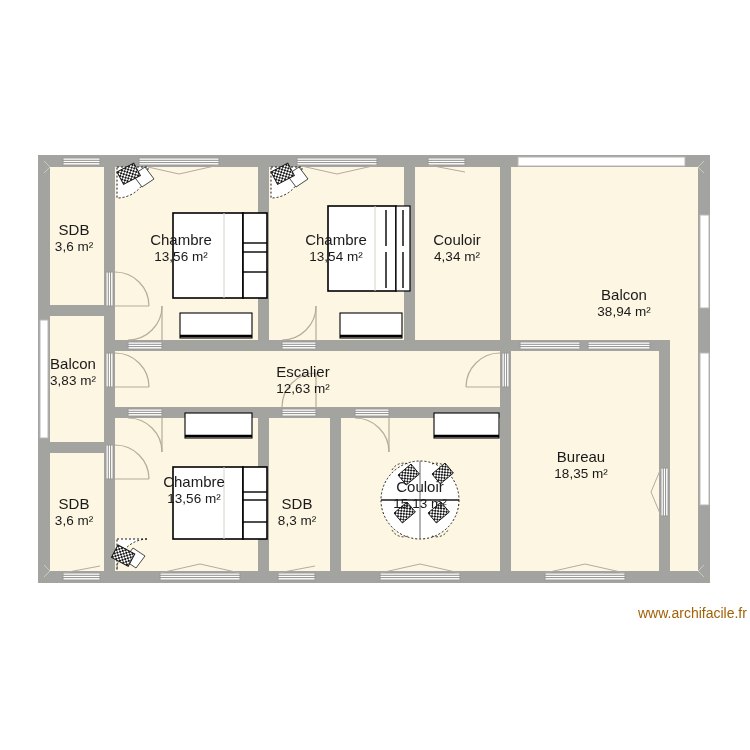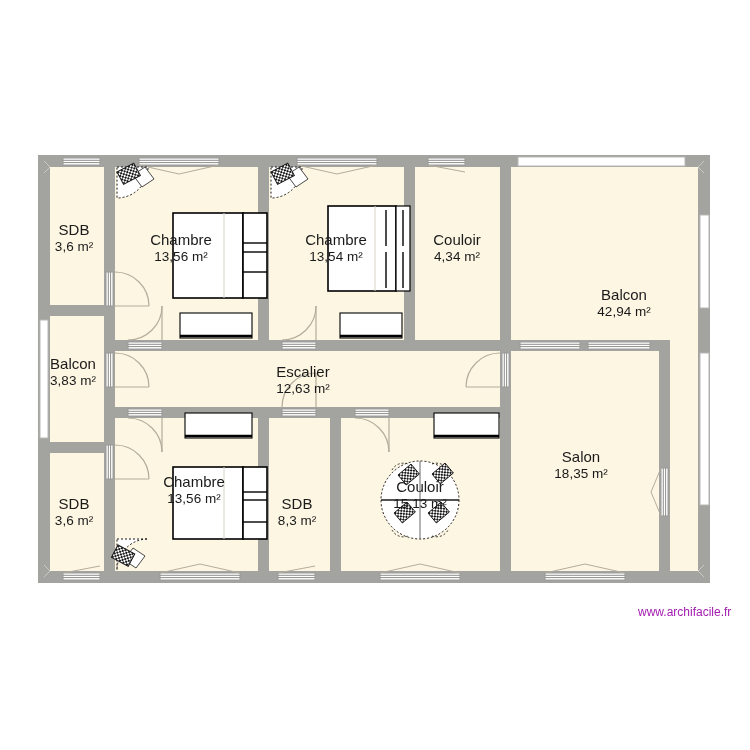--- a/index.html
+++ b/index.html
@@ -36,22 +36,22 @@
   .room-label .rl-name {
     display: block;
     font-size: 15px;
   }
   .room-label .rl-area {
     display: block;
     font-size: 13.5px;
   }
   .watermark {
     position: absolute;
-    font-size: 12px;
-    color: #a21caf;
+    font-size: 14px;
+    color: #a16207;
     white-space: nowrap;
   }
 </style>
 </head>
 <body>
 
 <div id="plan-root">
 
   <svg id="plan-svg" width="750" height="750" viewBox="0 0 750 750">
 
@@ -388,35 +388,35 @@
     <span class="rl-area">13,54 m²</span>
   </div>
 
   <div class="room-label" style="left:457px; top:248px;">
     <span class="rl-name">Couloir</span>
     <span class="rl-area">4,34 m²</span>
   </div>
 
   <div class="room-label" style="left:624px; top:303px;">
     <span class="rl-name">Balcon</span>
-    <span class="rl-area">42,94 m²</span>
+    <span class="rl-area">38,94 m²</span>
   </div>
 
   <div class="room-label" style="left:73px; top:372px;">
     <span class="rl-name">Balcon</span>
     <span class="rl-area">3,83 m²</span>
   </div>
 
   <div class="room-label" style="left:303px; top:380px;">
     <span class="rl-name">Escalier</span>
     <span class="rl-area">12,63 m²</span>
   </div>
 
   <div class="room-label" style="left:581px; top:465px;">
-    <span class="rl-name">Salon</span>
+    <span class="rl-name">Bureau</span>
     <span class="rl-area">18,35 m²</span>
   </div>
 
   <div class="room-label" style="left:74px; top:512px;">
     <span class="rl-name">SDB</span>
     <span class="rl-area">3,6 m²</span>
   </div>
 
   <div class="room-label" style="left:194px; top:490px;">
     <span class="rl-name">Chambre</span>

